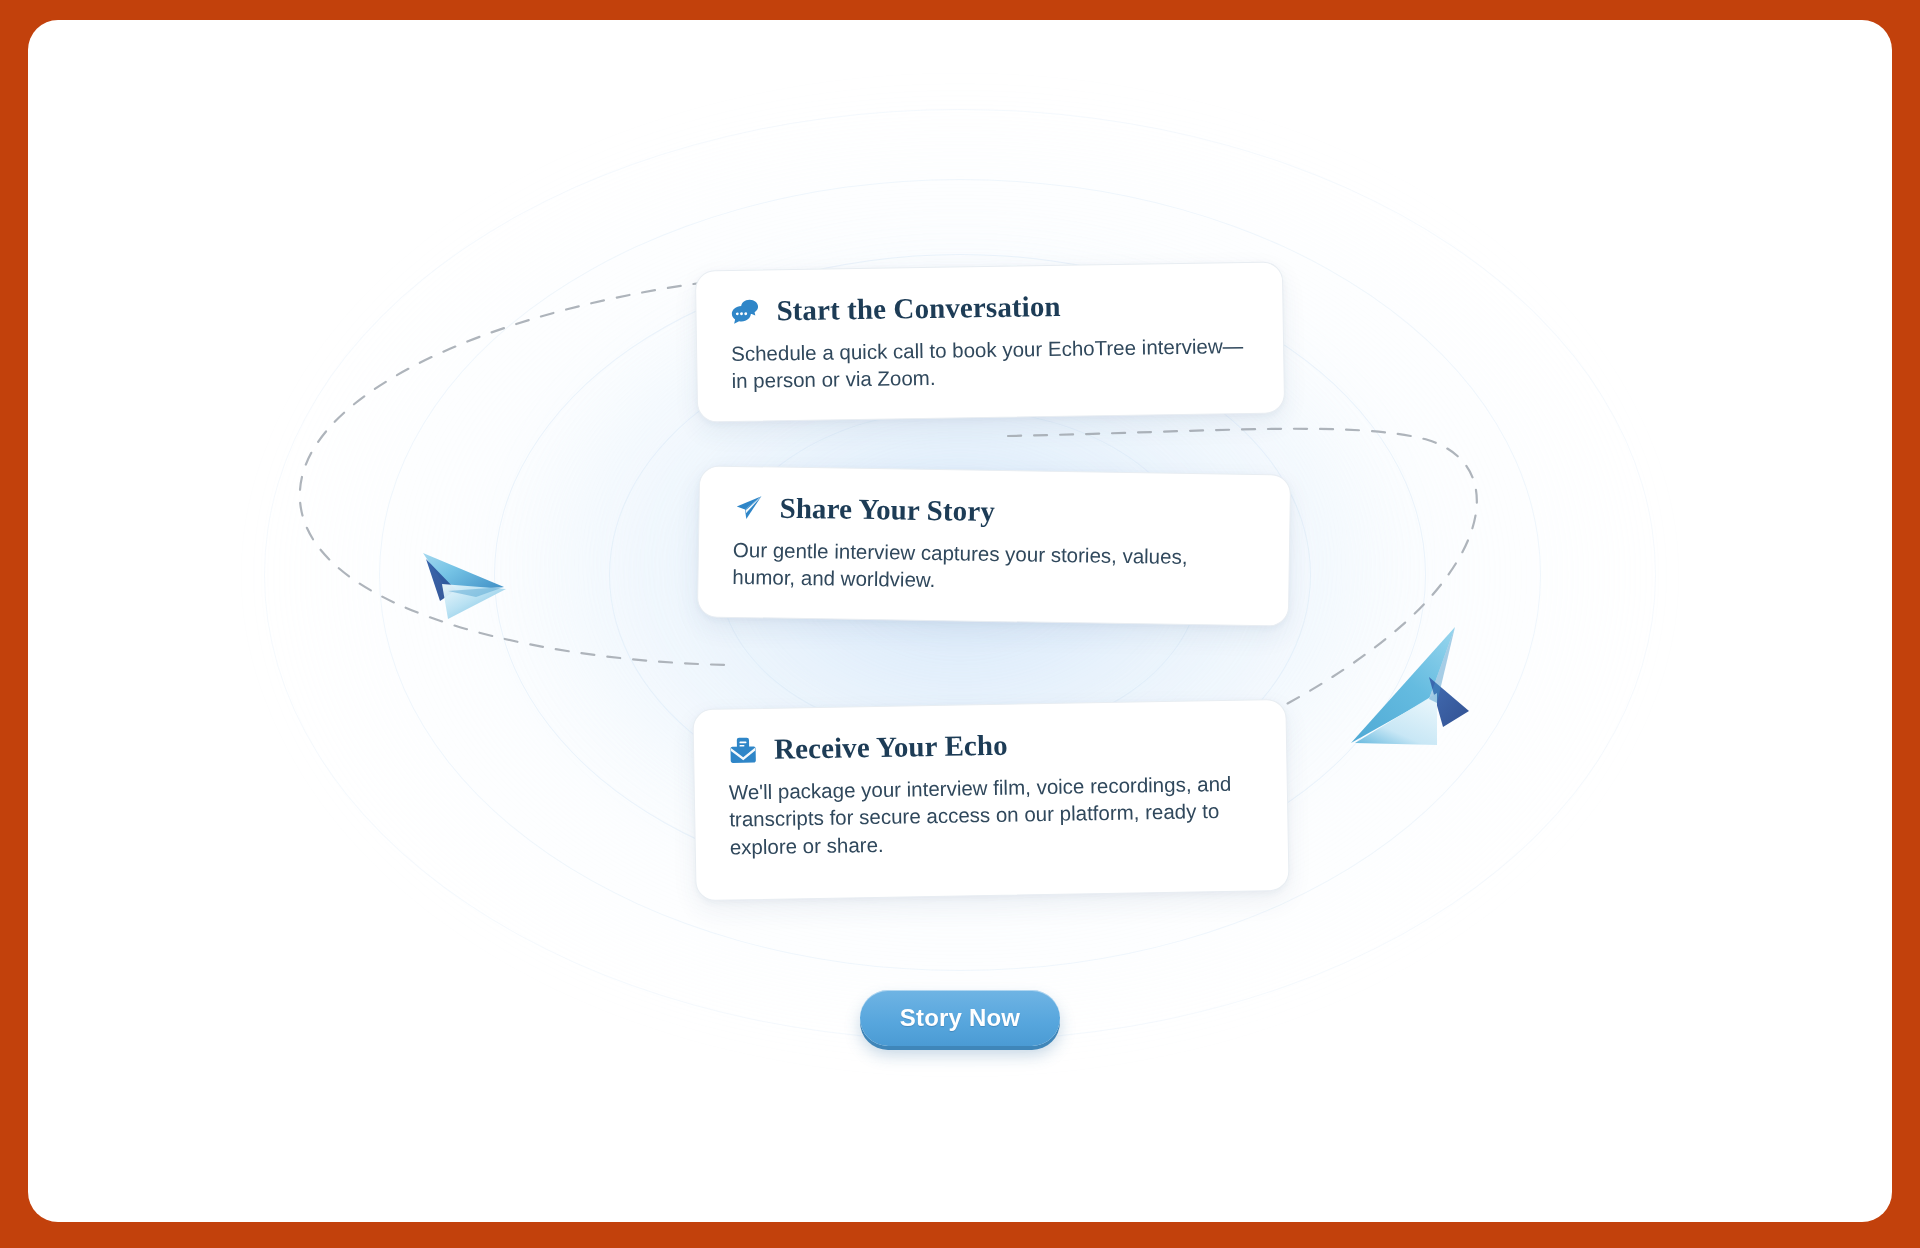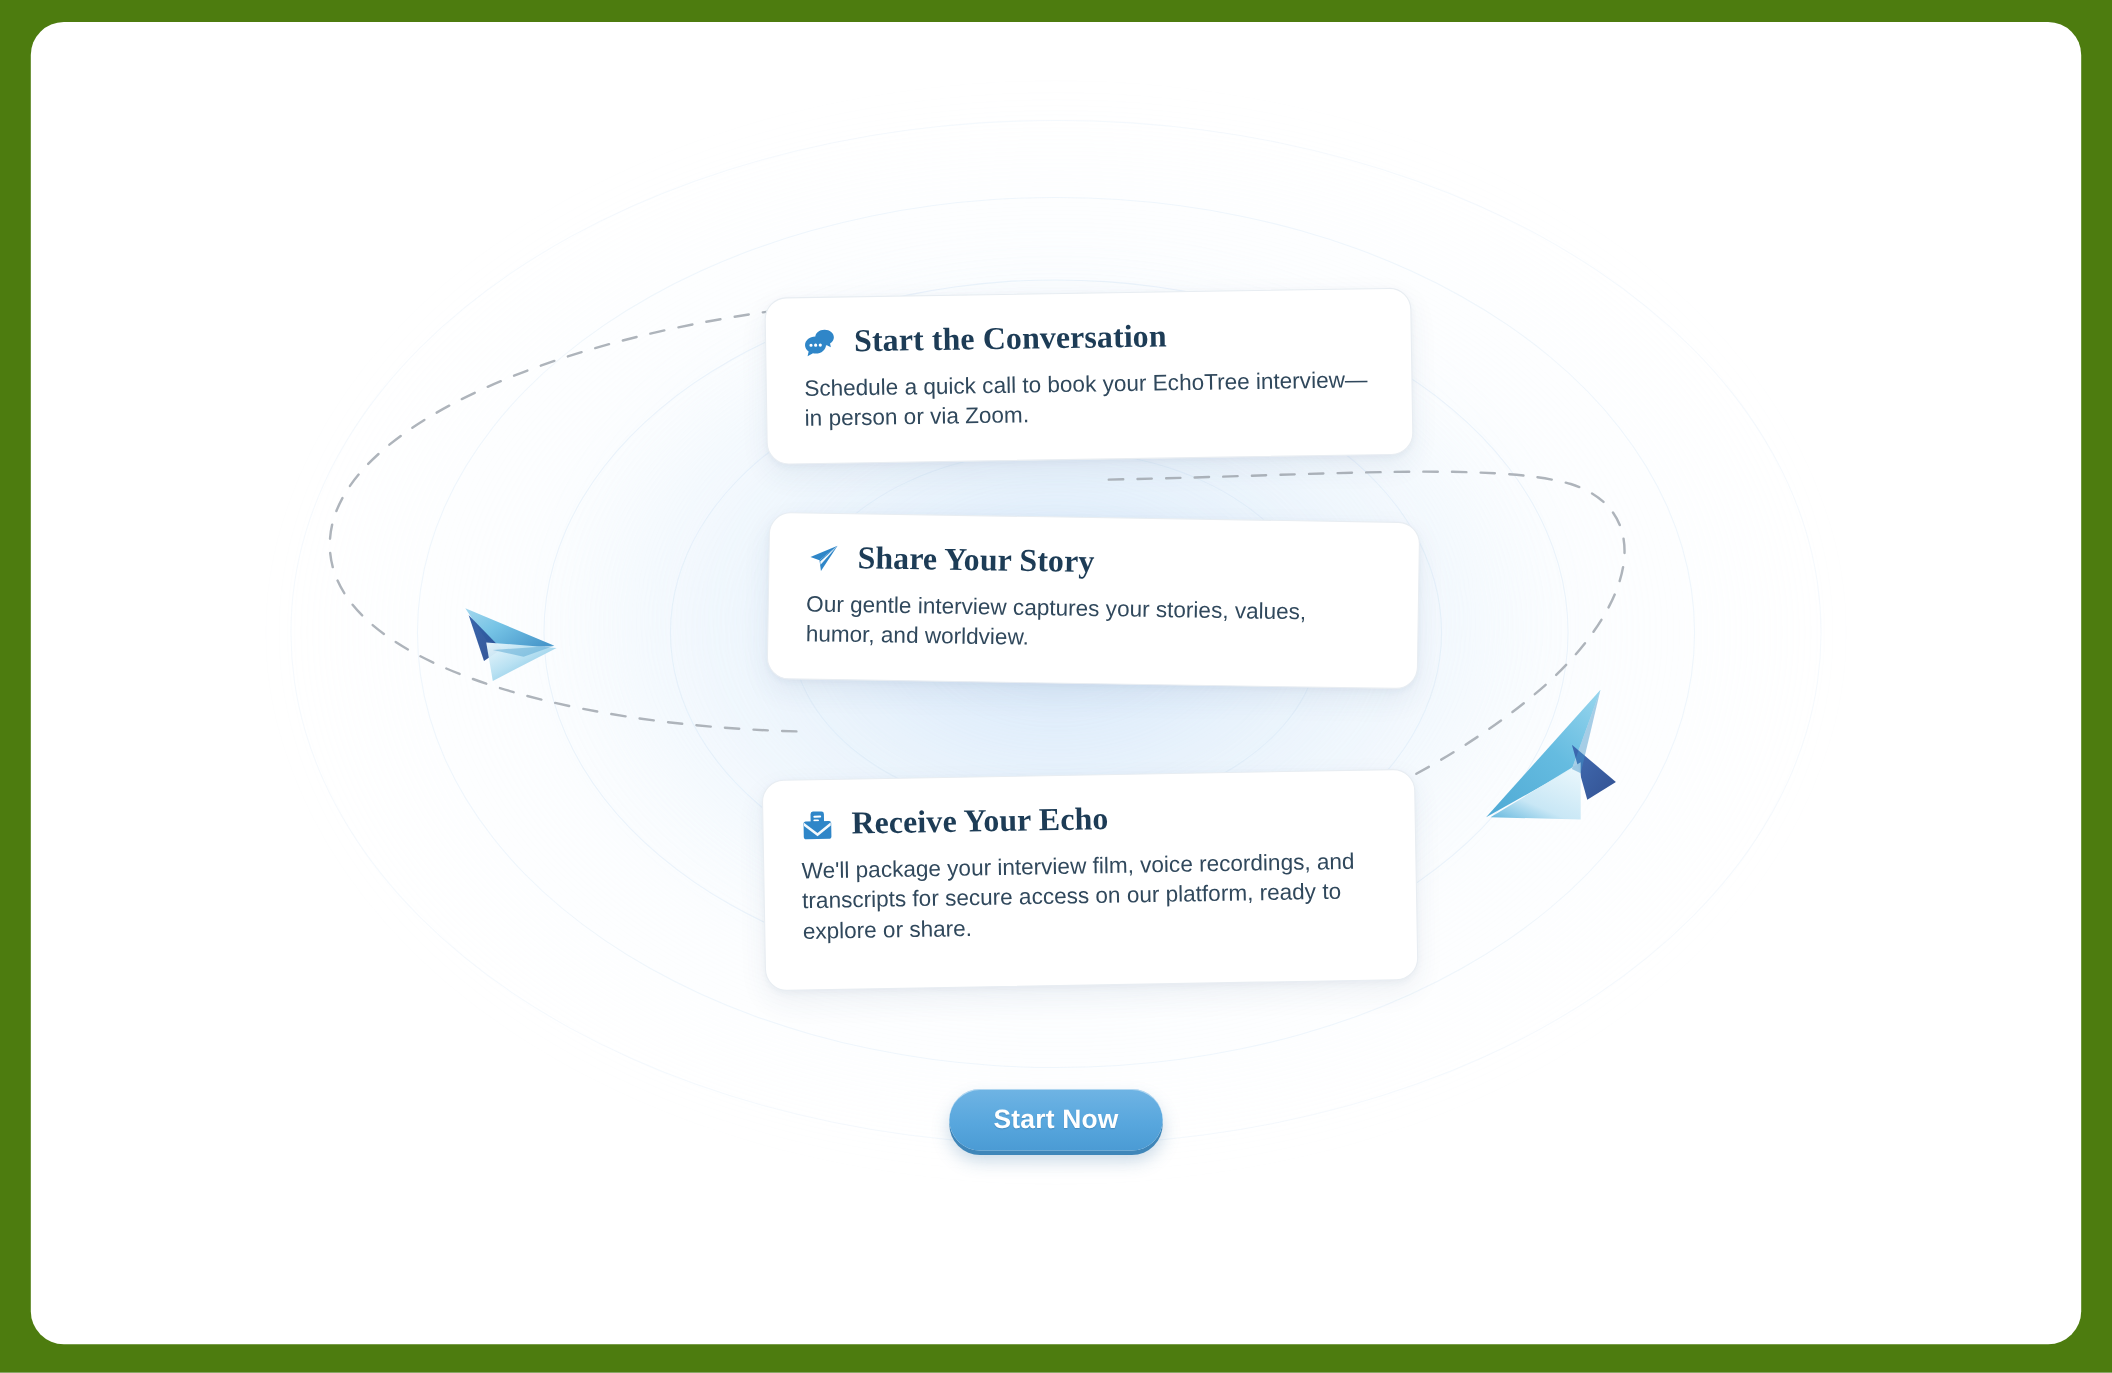--- a/index.html
+++ b/index.html
@@ -9,21 +9,21 @@
     width: 1920px;
     height: 1248px;
     overflow: hidden;
     font-family: "Liberation Sans", sans-serif;
   }
 
   #stage {
     position: relative;
     width: 1920px;
     height: 1248px;
-    background: #4d7c0f;
+    background: #c2410c;
   }
 
   
   #panel {
     position: absolute;
     left: 28px;
     top: 20px;
     width: 1864px;
     height: 1202px;
     background: #ffffff;
@@ -287,17 +287,17 @@
           <rect x="12.2" y="10.3" width="5.4" height="1.9" rx="0.95" fill="#ffffff"></rect>
           <path d="M2.6 14.0 C2.6 12.9 3.5 12.0 4.6 12.0 L27.4 12.0 C28.5 12.0 29.4 12.9 29.4 14.0 L29.4 27.0 C29.4 28.3 28.4 29.3 27.1 29.3 L4.9 29.3 C3.6 29.3 2.6 28.3 2.6 27.0 Z" fill="#2f86c8"></path>
           <path d="M3.0 13.2 L16.0 23.3 L29.0 13.2 L29.0 16.4 L16.0 26.5 L3.0 16.4 Z" fill="#ffffff" opacity="0.95"></path>
         </svg>
         <div class="card-title">Receive Your Echo</div>
       </div>
       <div class="card-body">We'll package your interview film, voice recordings, and transcripts for secure access on our platform, ready to explore or share.</div>
     </div>
 
     <div id="cta-wrap">
-      <button id="cta-button">Start Now</button>
+      <button id="cta-button">Story Now</button>
     </div>
 
   </div>
 </div>
 
 </body></html>

